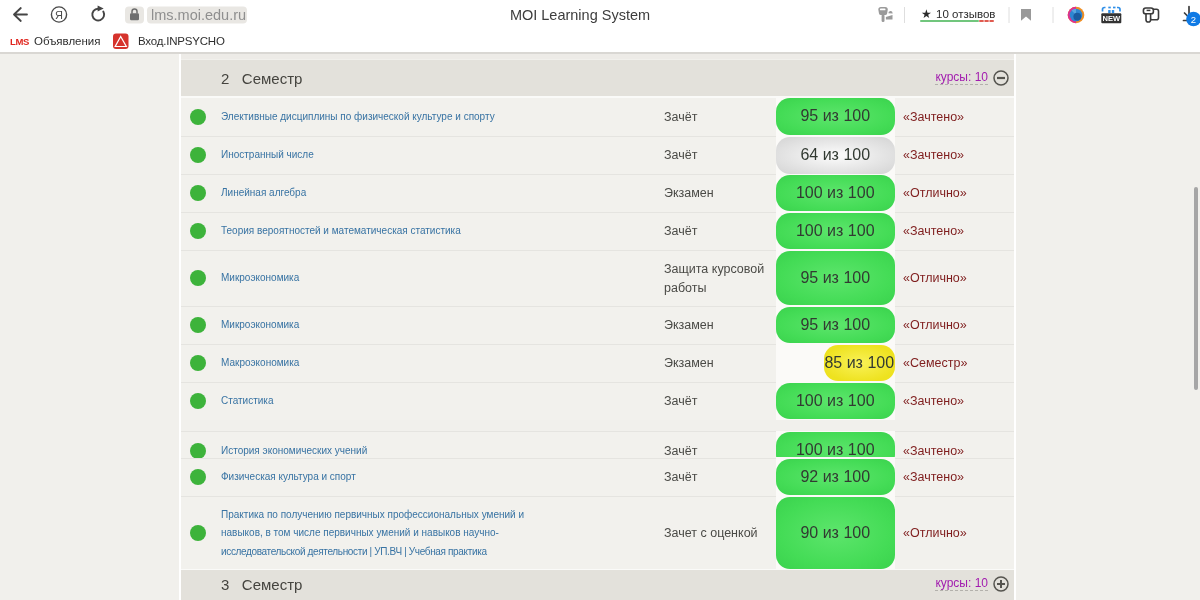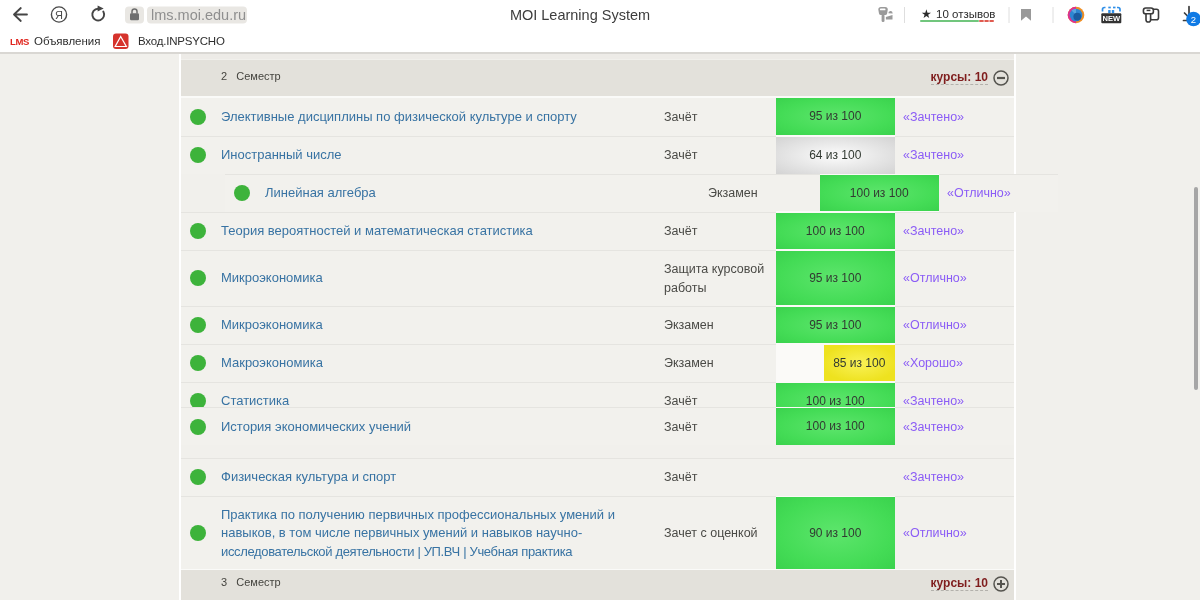--- a/index.html
+++ b/index.html
@@ -5,34 +5,34 @@
   * { margin:0; padding:0; box-sizing:border-box; }
   html,body { width:1200px; height:600px; overflow:hidden; }
   body { font-family:"Liberation Sans", sans-serif; position:relative; background:#fff; }
   .abs { position:absolute; }
   
   #chrome { position:absolute; left:0; top:0; width:1200px; height:52px; background:#fff; }
   #divider { position:absolute; left:0; top:52px; width:1200px; height:1.6px; background:#d9d7d3; }
   #page { position:absolute; left:0; top:53.6px; width:1200px; height:546.4px; background:#f1f0ec; }
   .content-row { position:absolute; left:181px; width:833px; background:#f2f1ed; }
   .band { position:absolute; left:181px; width:833px; background:#e3e1db; }
-  .bandtxt { position:absolute; color:#45443f; font-size:11px; }
-  .kursy { position:absolute; color:#7f1d1d; font-size:12px; border-bottom:1px dashed #b3b1ac;font-weight:bold; }
+  .bandtxt { position:absolute; color:#45443f; font-size:15px; }
+  .kursy { position:absolute; color:#a21caf; font-size:12px; border-bottom:1px dashed #b3b1ac; }
   .dot { position:absolute; left:9px; width:16px; height:16px; border-radius:50%; background:#3db33b; top:50%; margin-top:-8px; }
-  .course { position:absolute; left:40px; top:50%; transform:translateY(-50%); color:#3873a3; font-size:13px; line-height:18.3px; white-space:nowrap; }
+  .course { position:absolute; left:40px; top:50%; transform:translateY(-50%); color:#3873a3; font-size:10px; line-height:18.3px; white-space:nowrap; }
   .exam { position:absolute; left:483px; top:50%; transform:translateY(-50%); color:#4a4a46; font-size:12.5px; line-height:18.3px; white-space:nowrap; }
   .score { position:absolute; left:594.5px; width:119.5px; top:-1.5px; bottom:0; background:#fbfaf8; display:flex; flex-direction:column; }
   .row1 .score { top:0; }
-  .sbox { flex:1; margin:1.9px 0 0.5px; display:flex; align-items:center; justify-content:center; font-size:12px; color:#323a32; }
+  .sbox { flex:1; margin:1.9px 0 0.5px; display:flex; align-items:center; justify-content:center; font-size:16px; color:#323a32;border-radius:14px; }
   .row1 .sbox { margin-top:0; }
   .sbox.g { background:radial-gradient(ellipse at center, #5de56c 0%, #44dc56 65%, #3ad24d 100%); }
   .sbox.y { background:radial-gradient(ellipse at center, #f9f257 0%, #eee21f 75%);margin-left:48px; }
   .sbox.n { background:radial-gradient(ellipse at center, #f8f8f8 10%, #d3d3d3 100%); }
   .bt { border-top:1.5px solid #e5e4e0; }
-  .grade { position:absolute; left:722px; top:50%; transform:translateY(-50%); color:#8b5cf6; font-size:12.5px; white-space:nowrap; }
+  .grade { position:absolute; left:722px; top:50%; transform:translateY(-50%); color:#7f1d1d; font-size:12.5px; white-space:nowrap; }
   #scrollbar { position:absolute; left:1193.5px; top:187px; width:4.5px; height:203px; background:#a6a6a6; border-radius:2px; }
 </style>
 </head>
 <body>
 <div id="chrome">
   <svg width="1200" height="52" viewBox="0 0 1200 52">
 
     <path d="M14 14.5 H27 M14 14.5 L20.8 8 M14 14.5 L20.8 21" fill="none" stroke="#454545" stroke-width="1.8" stroke-linecap="round" stroke-linejoin="round"></path>
 
     <circle cx="59" cy="14.5" r="7.6" fill="none" stroke="#4a4a4a" stroke-width="1.4"></circle>
@@ -130,21 +130,21 @@
 </div>
 <div class="content-row bt" style="top:135.5px; height:38.5px;">
   <span class="dot"></span>
     <span class="course">Иностранный числе</span>
   <span class="exam">Зачёт</span>
     <span class="score">
       <span class="sbox n">64 из 100</span>
     </span>
     <span class="grade">«Зачтено»</span>
 </div>
-<div class="content-row bt" style="top:174px; height:37.6px;margin-left:44px;">
+<div class="content-row bt" style="top:174px; height:37.6px;">
   <span class="dot"></span>
     <span class="course">Линейная алгебра</span>
   <span class="exam">Экзамен</span>
     <span class="score">
       <span class="sbox g">100 из 100</span>
     </span>
     <span class="grade">«Отлично»</span>
 </div>
 <div class="content-row bt" style="top:211.6px; height:38.0px;text-decoration:underline;">
   <span class="dot"></span>
@@ -173,44 +173,47 @@
     </span>
     <span class="grade">«Отлично»</span>
 </div>
 <div class="content-row bt" style="top:343.9px; height:37.8px;">
   <span class="dot"></span>
     <span class="course">Макроэкономика</span>
   <span class="exam">Экзамен</span>
     <span class="score">
       <span class="sbox y">85 из 100</span>
     </span>
-    <span class="grade">«Хорошо»</span>
+    <span class="grade">«Семестр»</span>
 </div>
 <div class="content-row bt" style="top:381.7px; height:38.1px;padding-left:24px;">
   <span class="dot"></span>
     <span class="course">Статистика</span>
   <span class="exam">Зачёт</span>
     <span class="score">
       <span class="sbox g">100 из 100</span>
     </span>
     <span class="grade">«Зачтено»</span>
 </div>
-<div class="content-row bt" style="top:407px; height:38.1px;">
+<div class="content-row bt" style="top:431px; height:38.1px;">
   <span class="dot"></span>
     <span class="course">История экономических учений</span>
   <span class="exam">Зачёт</span>
     <span class="score">
       <span class="sbox g">100 из 100</span>
     </span>
     <span class="grade">«Зачтено»</span>
 </div>
 <div class="content-row bt" style="top:457.9px; height:38.1px;">
   <span class="dot"></span>
     <span class="course">Физическая культура и спорт</span>
   <span class="exam">Зачёт</span>
+    <span class="score">
+      <span class="sbox g">92 из 100</span>
+    </span>
     <span class="grade">«Зачтено»</span>
 </div>
 <div class="content-row bt" style="top:496px; height:73.3px;">
   <span class="dot"></span>
     <span class="course">Практика по получению первичных профессиональных умений и<br>навыков, в том числе первичных умений и навыков научно-<br><span style="letter-spacing:-0.35px">исследовательской деятельности | УП.ВЧ | Учебная практика</span></span>
   <span class="exam">Зачет с оценкой</span>
     <span class="score">
       <span class="sbox g">90 из 100</span>
     </span>
     <span class="grade">«Отлично»</span>

